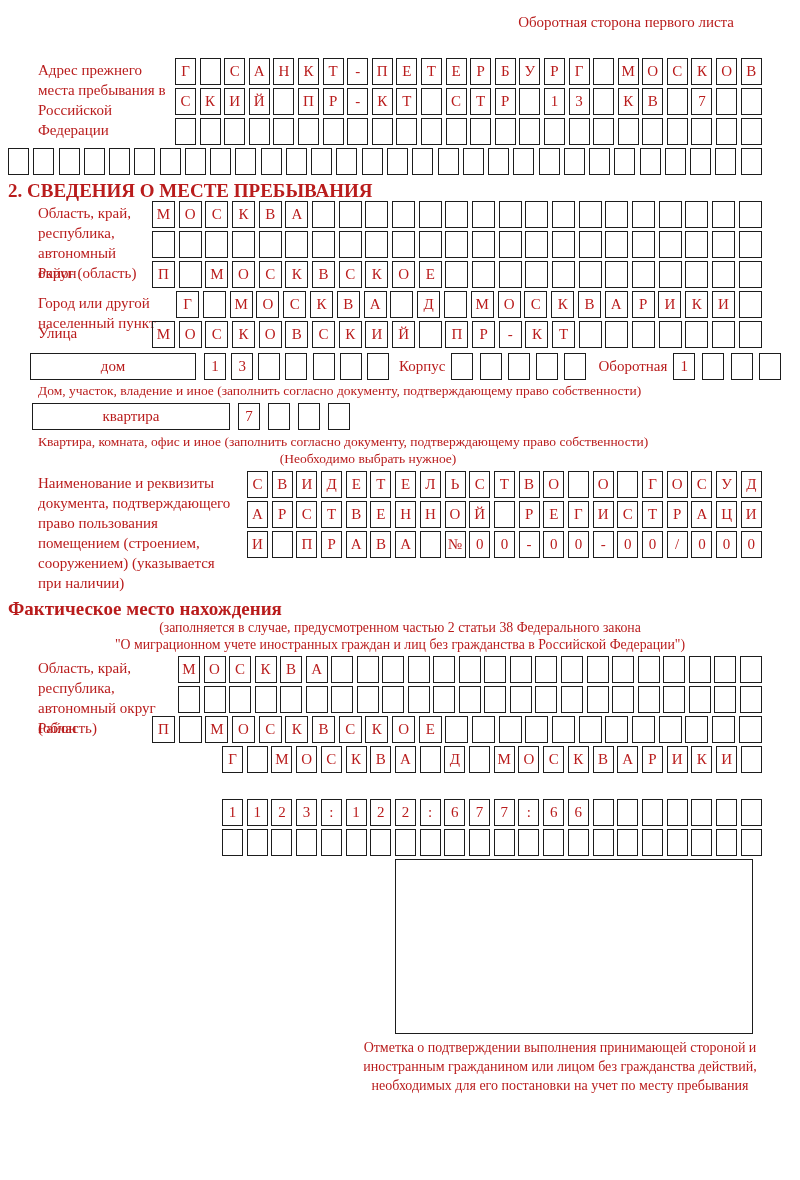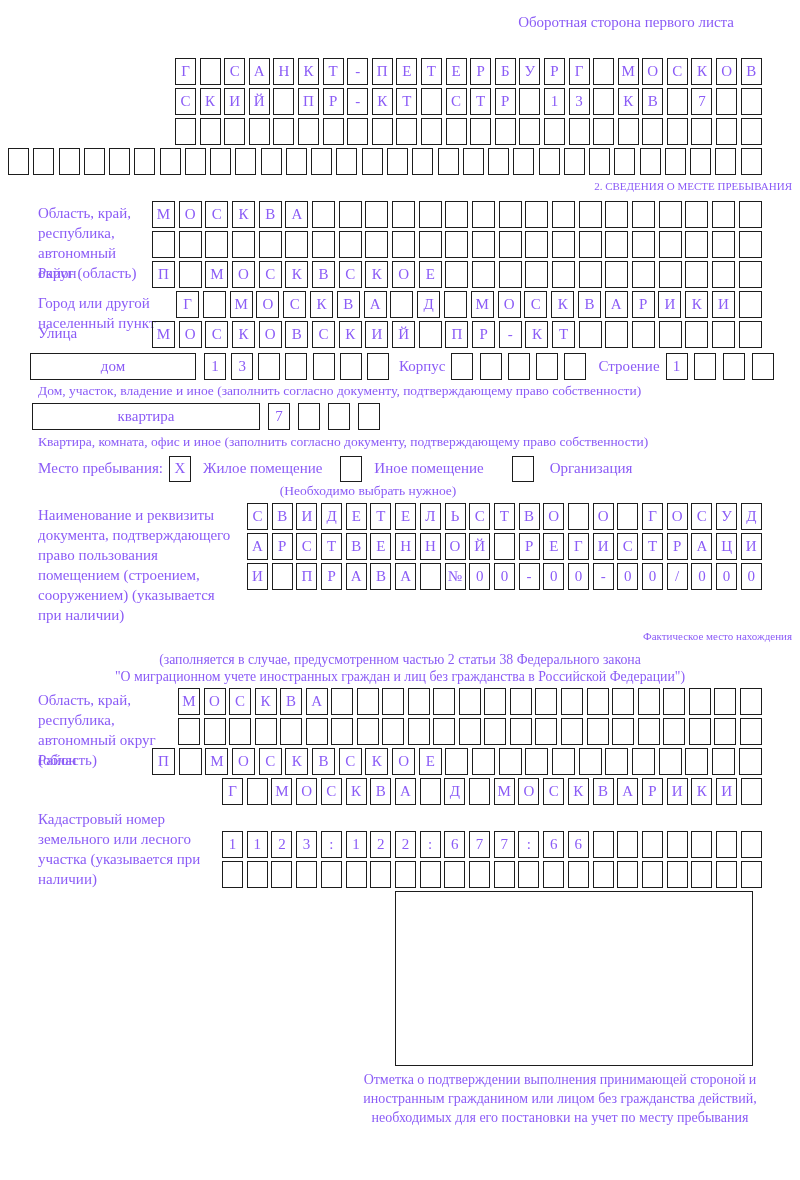--- a/index.html
+++ b/index.html
@@ -1,21 +1,21 @@
 <!DOCTYPE html>
 <html><head>
 <meta charset="utf-8">
 <style>
   html,body{margin:0;padding:0;background:#ffffff;}
   .page{
     position:relative;
     width:800px;height:1180px;
     background:#fff;
     font-family:"Liberation Serif", serif;
-    color:#8b5cf6;
+    color:#b91c1c;
     box-sizing:border-box;
     padding:14px 8px 0 8px;
     overflow:hidden;
   }
   .hdr-note{
     text-align:right;
     padding-right:58px;
     font-size:15px;
     height:18px;
   }
@@ -34,21 +34,21 @@
     display:flex;align-items:center;justify-content:center;
     font-size:15px;
   }
   .cw21{--cw:21px;} .cw22{--cw:22px;} .cw23{--cw:23px;}
   .w587{width:587px;} .w754{width:754px;} .w610{width:610px;}
   .w586{width:586px;} .w515{width:515px;} .w584{width:584px;} .w540{width:540px;}
   .ml167{margin-left:167px;} .ml144{margin-left:144px;} .ml168{margin-left:168px;}
   .ml239{margin-left:239px;} .ml170{margin-left:170px;} .ml214{margin-left:214px;}
   .caption{font-size:13.5px;line-height:17px;}
   .center{text-align:center;}
-  .heading{font-weight:normal;font-size:11px;text-align:right;height:19px;margin-top:5px;margin-bottom:2px;}
+  .heading{font-weight:bold;font-size:19px;text-align:left;height:19px;margin-top:5px;margin-bottom:2px;}
   .widebox{
     box-sizing:border-box;border:1.8px solid #1d1d1d;height:27px;
     display:flex;align-items:center;justify-content:center;font-size:15px;
   }
   .inline-row{display:flex;align-items:flex-start;}
   .inline-lbl{font-size:15px;line-height:27px;white-space:nowrap;}
   .chk{
     box-sizing:border-box;width:22px;height:26px;border:1.6px solid #1d1d1d;
     display:flex;align-items:center;justify-content:center;font-size:15px;
   }
@@ -65,20 +65,21 @@
   .fact-cap{font-size:13.8px;line-height:17px;text-align:center;}
 </style>
 </head>
 <body>
 
 <div class="page">
 
   <div class="hdr-note">Оборотная сторона первого листа</div>
 
   <div class="field" style="margin-top:26px;">
+    <div class="lbl" style="width:135px;">Адрес прежнего места пребывания в Российской Федерации</div>
     <div class="rows ml167">
       <div class="cells w587 cw21">
           <span class="cell">Г</span>
           <span class="cell"></span>
           <span class="cell">С</span>
           <span class="cell">А</span>
           <span class="cell">Н</span>
           <span class="cell">К</span>
           <span class="cell">Т</span>
           <span class="cell">-</span>
@@ -342,50 +343,41 @@
         <span class="cell"></span>
       </div>
     <div class="inline-lbl" style="margin-left:10px;margin-right:6px;">Корпус</div>
     <div class="cells cw22" style="width:135px;">
         <span class="cell"></span>
         <span class="cell"></span>
         <span class="cell"></span>
         <span class="cell"></span>
         <span class="cell"></span>
       </div>
-    <div class="inline-lbl" style="margin-left:12px;margin-right:6px;">Строение</div>
+    <div class="inline-lbl" style="margin-left:12px;margin-right:6px;">Оборотная</div>
     <div class="cells cw22" style="width:108px;">
         <span class="cell">1</span>
         <span class="cell"></span>
         <span class="cell"></span>
         <span class="cell"></span>
       </div>
   </div>
   <div class="caption" style="margin-left:30px;margin-top:2px;">Дом, участок, владение и иное (заполнить согласно документу, подтверждающему право собственности)</div>
 
   <div class="inline-row" style="margin-left:24px;margin-top:4px;">
-    <div class="widebox" style="width:228px;">квартира</div>
+    <div class="widebox" style="width:198px;">квартира</div>
     <div class="cells cw22" style="width:112px;margin-left:8px;">
         <span class="cell">7</span>
         <span class="cell"></span>
         <span class="cell"></span>
         <span class="cell"></span>
       </div>
   </div>
   <div class="caption" style="margin-left:30px;margin-top:3px;">Квартира, комната, офис и иное (заполнить согласно документу, подтверждающему право собственности)</div>
 
-  <div class="inline-row" style="margin-left:30px;margin-top:5px;align-items:center;">
-    <div class="inline-lbl">Место пребывания:</div>
-    <div class="chk" style="margin-left:6px;">X</div>
-    <div class="inline-lbl" style="margin-left:12px;">Жилое помещение</div>
-    <div class="chk" style="margin-left:18px;"></div>
-    <div class="inline-lbl" style="margin-left:12px;">Иное помещение</div>
-    <div class="chk" style="margin-left:28px;"></div>
-    <div class="inline-lbl" style="margin-left:16px;">Организация</div>
-  </div>
   <div class="caption" style="margin-left:150px;width:420px;text-align:center;margin-top:0px;">(Необходимо выбрать нужное)</div>
 
   <div class="field" style="margin-top:4px;">
     <div class="lbl" style="width:200px;">Наименование и реквизиты документа, подтверждающего право пользования помещением (строением, сооружением) (указывается при наличии)</div>
     <div class="rows ml239">
       <div class="cells w515 cw21">
           <span class="cell">С</span>
           <span class="cell">В</span>
           <span class="cell">И</span>
           <span class="cell">Д</span>
@@ -566,21 +558,20 @@
         <span class="cell">А</span>
         <span class="cell">Р</span>
         <span class="cell">И</span>
         <span class="cell">К</span>
         <span class="cell">И</span>
         <span class="cell"></span>
       </div>
   </div>
 
   <div class="field" style="margin-top:26px;">
-    <div class="lbl" style="width:172px;top:-22px;">Кадастровый номер земельного или лесного участка (указывается при наличии)</div>
     <div class="rows ml214">
       <div class="cells w540 cw21">
           <span class="cell">1</span>
           <span class="cell">1</span>
           <span class="cell">2</span>
           <span class="cell">3</span>
           <span class="cell">:</span>
           <span class="cell">1</span>
           <span class="cell">2</span>
           <span class="cell">2</span>

